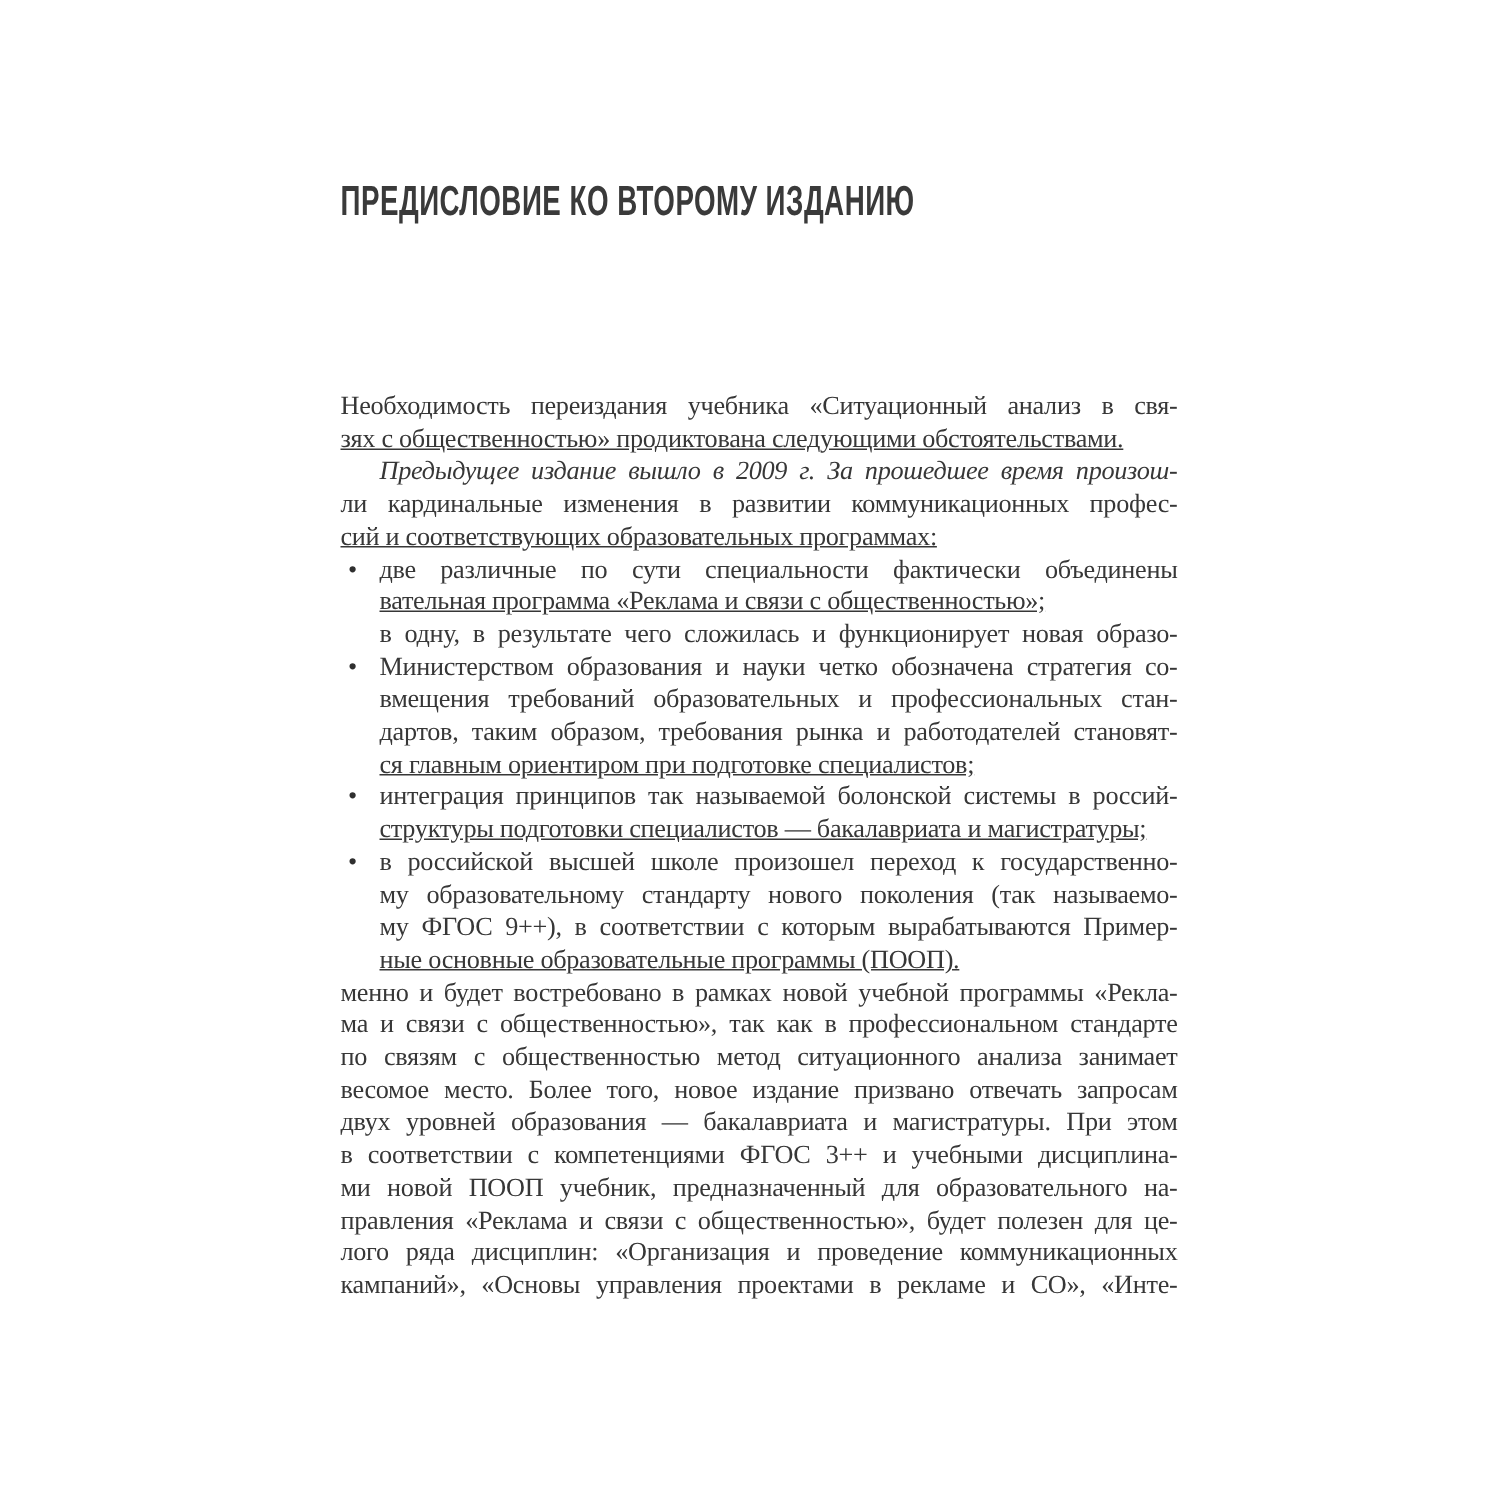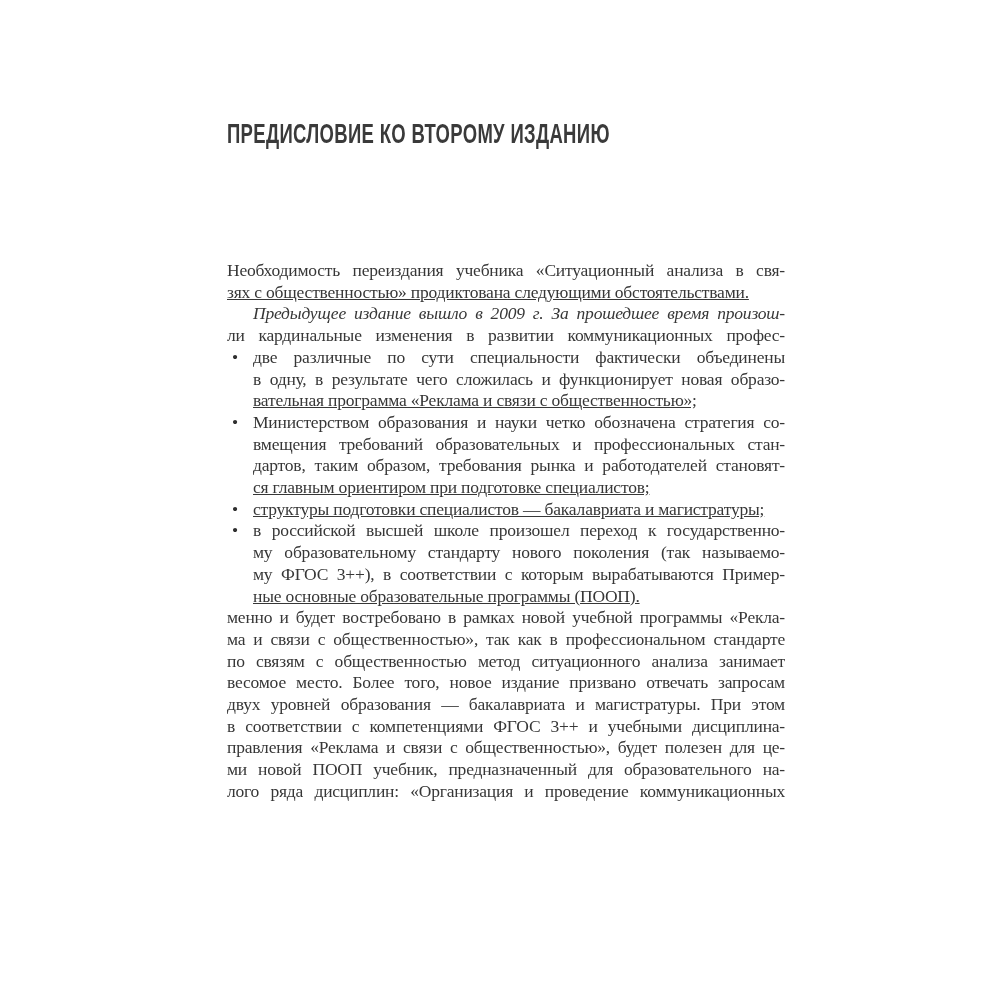--- a/index.html
+++ b/index.html
@@ -63,58 +63,61 @@
   }
 </style>
 </head>
 <body>
 
 <div class="page">
   <h1 class="heading">ПРЕДИСЛОВИЕ КО ВТОРОМУ ИЗДАНИЮ</h1>
 
   <div class="body-text">
     <div class="block paragraph">
-        <div class="line first">Необходимость переиздания учебника «Ситуационный анализа в свя-</div>
+        <div class="line first">Необходимость переиздания учебника «Ситуационный анализ в свя-</div>
         <div class="line last">зях с общественностью» продиктована следующими обстоятельствами.</div>
       </div>
     <div class="block paragraph indent">
         <div class="line first">Предыдущее издание вышло в 2009 г. За прошедшее время произош-</div>
         <div class="line">ли кардинальные изменения в развитии коммуникационных профес-</div>
+        <div class="line last">сий и соответствующих образовательных программах:</div>
       </div>
     <div class="block bullet">
         <div class="line first">две различные по сути специальности фактически объединены</div>
+        <div class="line last">вательная программа «Реклама и связи с общественностью»;</div>
         <div class="line">в одну, в результате чего сложилась и функционирует новая образо-</div>
-        <div class="line last">вательная программа «Реклама и связи с общественностью»;</div>
         <span class="bullet-marker">•</span>
       </div>
     <div class="block bullet">
         <div class="line first">Министерством образования и науки четко обозначена стратегия со-</div>
         <div class="line">вмещения требований образовательных и профессиональных стан-</div>
         <div class="line">дартов, таким образом, требования рынка и работодателей становят-</div>
         <div class="line last">ся главным ориентиром при подготовке специалистов;</div>
         <span class="bullet-marker">•</span>
       </div>
     <div class="block bullet">
+        <div class="line first">интеграция принципов так называемой болонской системы в россий-</div>
         <div class="line last">структуры подготовки специалистов — бакалавриата и магистратуры;</div>
         <span class="bullet-marker">•</span>
       </div>
     <div class="block bullet">
         <div class="line first">в российской высшей школе произошел переход к государственно-</div>
         <div class="line">му образовательному стандарту нового поколения (так называемо-</div>
-        <div class="line">му ФГОС 3++), в соответствии с которым вырабатываются Пример-</div>
+        <div class="line">му ФГОС 9++), в соответствии с которым вырабатываются Пример-</div>
         <div class="line last">ные основные образовательные программы (ПООП).</div>
         <span class="bullet-marker">•</span>
       </div>
     <div class="block paragraph indent">
         <div class="line">менно и будет востребовано в рамках новой учебной программы «Рекла-</div>
         <div class="line">ма и связи с общественностью», так как в профессиональном стандарте</div>
         <div class="line">по связям с общественностью метод ситуационного анализа занимает</div>
         <div class="line">весомое место. Более того, новое издание призвано отвечать запросам</div>
         <div class="line">двух уровней образования — бакалавриата и магистратуры. При этом</div>
         <div class="line">в соответствии с компетенциями ФГОС 3++ и учебными дисциплина-</div>
+        <div class="line">ми новой ПООП учебник, предназначенный для образовательного на-</div>
         <div class="line">правления «Реклама и связи с общественностью», будет полезен для це-</div>
-        <div class="line">ми новой ПООП учебник, предназначенный для образовательного на-</div>
         <div class="line">лого ряда дисциплин: «Организация и проведение коммуникационных</div>
+        <div class="line">кампаний», «Основы управления проектами в рекламе и СО», «Инте-</div>
       </div>
   </div>
 
   <div class="page-bottom-edge"></div>
 </div>
 
 </body></html>

